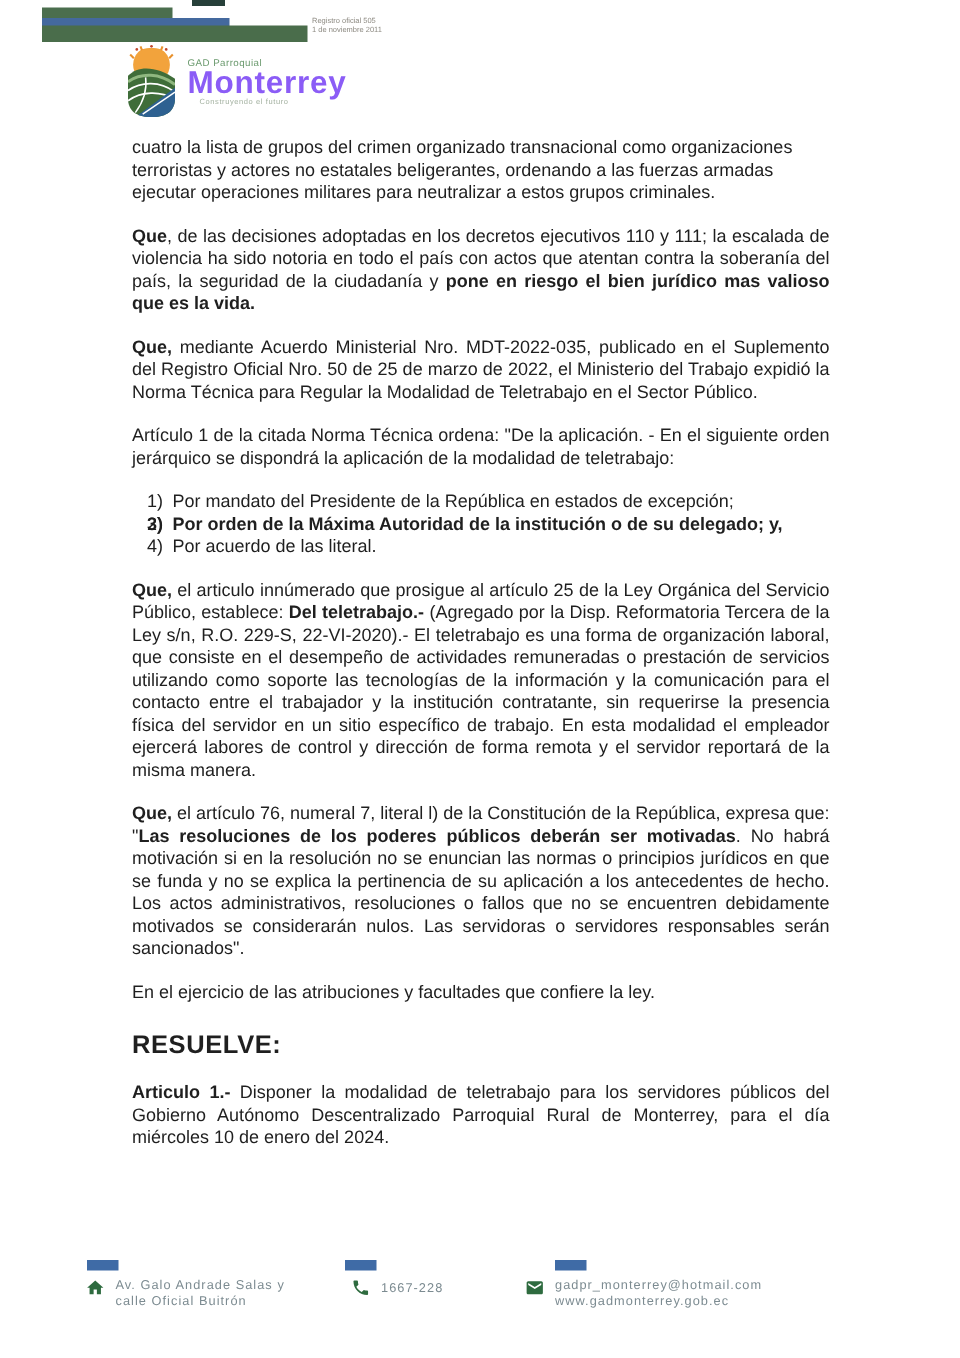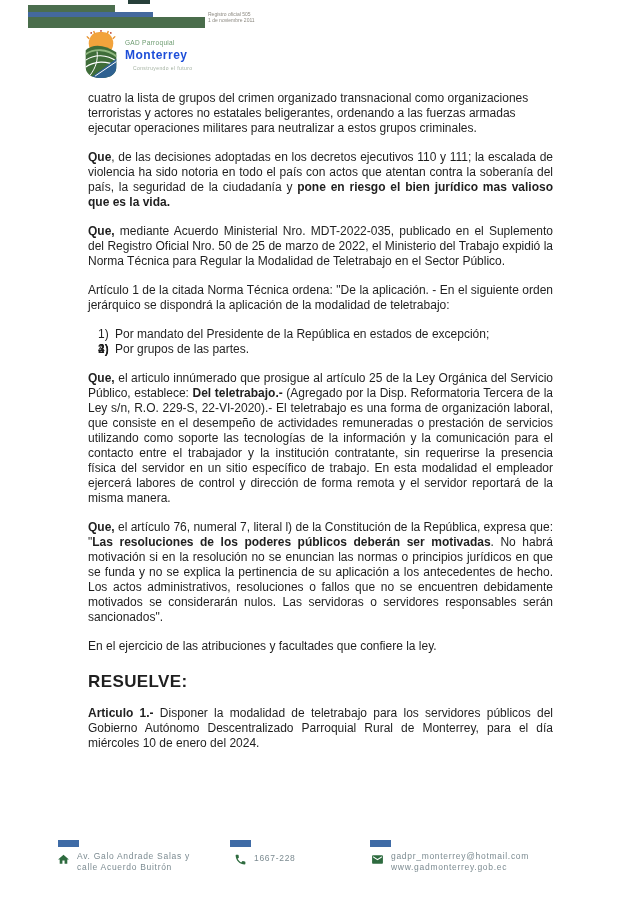--- a/index.html
+++ b/index.html
@@ -9,38 +9,38 @@
   
   .hbar{position:absolute;}
   .top-artifact{position:absolute;left:128px;top:0;width:22px;height:4px;background:#27403a;}
   .bar-green-1{left:28px;top:5px;width:87px;height:8px;background:#4b6e4e;}
   .bar-blue{left:28px;top:12px;width:125px;height:6px;background:#44699e;}
   .bar-green-2{left:28px;top:17px;width:177px;height:11px;background:#4a6d4b;}
   .registro{position:absolute;left:208px;top:11px;font-size:5px;line-height:6px;color:#8d8a82;}
   .logo{position:absolute;left:82px;top:30px;display:flex;align-items:flex-start;}
   .logo-text{margin-left:5px;margin-top:9px;}
   .logo-org{font-size:6.5px;color:#6b9a6e;letter-spacing:.3px;}
-  .logo-name{font-size:12px;font-weight:bold;color:#1d4ed8;letter-spacing:.5px;line-height:19px;}
+  .logo-name{font-size:21px;font-weight:bold;color:#8b5cf6;letter-spacing:.5px;line-height:19px;}
   .logo-tagline{font-size:5px;color:#a3b1a0;letter-spacing:.4px;margin-left:8px;}
 
   
   .doc{position:absolute;left:88px;top:91px;width:465px;font-size:12px;line-height:15px;}
   .para{margin:0 0 14px 0;text-align:justify;}
   .para.left{text-align:left;}
   .b{font-weight:bold;}
   .olist{margin:0 0 14px 10px;}
   .olist .item{position:relative;padding-left:17px;text-align:left;}
   .olist .num{position:absolute;left:0;top:0;}
   .heading{margin:20px 0 17px 0;text-align:left;font-size:17px;font-weight:bold;letter-spacing:.4px;}
 
   
   .fbar{position:absolute;top:840px;width:21px;height:7px;background:#3f6ba6;}
   .fbar1{left:58px;} .fbar2{left:230px;} .fbar3{left:370px;}
   .fcol{position:absolute;top:851px;display:flex;gap:7px;align-items:flex-start;}
-  .fcol1{left:57px;} .fcol2{left:234px;} .fcol3{left:371px;}
+  .fcol1{left:57px;} .fcol2{left:234px;} .fcol3{left:350px;}
   .ficon{flex:0 0 auto;margin-top:1px;}
   .ftext{font-size:8.5px;line-height:10.5px;color:#7c8b91;letter-spacing:.7px;white-space:nowrap;}
   .fcol2 .ftext{margin-top:2px;}
 </style>
 </head>
 <body>
 
 <div class="hbar top-artifact"></div>
 <div class="hbar bar-green-1"></div>
 <div class="hbar bar-blue"></div>
@@ -91,43 +91,43 @@
 </div>
 
 <div class="doc" id="doc-body">
     <div class="para left"><span>cuatro la lista de grupos del crimen organizado transnacional como organizaciones terroristas y actores no estatales beligerantes, ordenando a las fuerzas armadas ejecutar operaciones militares para neutralizar a estos grupos criminales.</span></div>
     <div class="para"><span class="b">Que</span><span>, de las decisiones adoptadas en los decretos ejecutivos 110 y 111; la escalada de violencia ha sido notoria en todo el país con actos que atentan contra la soberanía del país, la seguridad de la ciudadanía y </span><span class="b">pone en riesgo el bien jurídico mas valioso que es la vida.</span></div>
     <div class="para"><span class="b">Que,</span><span> mediante Acuerdo Ministerial Nro. MDT-2022-035, publicado en el Suplemento del Registro Oficial Nro. 50 de 25 de marzo de 2022, el Ministerio del Trabajo expidió la Norma Técnica para Regular la Modalidad de Teletrabajo en el Sector Público.</span></div>
     <div class="para"><span>Artículo 1 de la citada Norma Técnica ordena: "De la aplicación. - En el siguiente orden jerárquico se dispondrá la aplicación de la modalidad de teletrabajo:</span></div>
     <div class="olist">
       <div class="item"><span class="num">1)</span><span>Por mandato del Presidente de la República en estados de excepción;</span></div>
       <div class="item"><span class="num">2)</span></div>
-      <div class="item b"><span class="num">3)</span></div>
-      <div class="item"><span class="num">4)</span><span>Por grupos de las partes.</span></div>
+      <div class="item b"><span class="num">3)</span><span>Por orden de la Máxima Autoridad de la institución o de su delegado; y,</span></div>
+      <div class="item"><span class="num">4)</span><span>Por acuerdo de las literal.</span></div>
     </div>
     <div class="para"><span class="b">Que,</span><span> el articulo innúmerado que prosigue al artículo 25 de la Ley Orgánica del Servicio Público, establece: </span><span class="b">Del teletrabajo.-</span><span> (Agregado por la Disp. Reformatoria Tercera de la Ley s/n, R.O. 229-S, 22-VI-2020).- El teletrabajo es una forma de organización laboral, que consiste en el desempeño de actividades remuneradas o prestación de servicios utilizando como soporte las tecnologías de la información y la comunicación para el contacto entre el trabajador y la institución contratante, sin requerirse la presencia física del servidor en un sitio específico de trabajo. En esta modalidad el empleador ejercerá labores de control y dirección de forma remota y el servidor reportará de la misma manera.</span></div>
     <div class="para"><span class="b">Que,</span><span> el artículo 76, numeral 7, literal l) de la Constitución de la República, expresa que: "</span><span class="b">Las resoluciones de los poderes públicos deberán ser motivadas</span><span>. No habrá motivación si en la resolución no se enuncian las normas o principios jurídicos en que se funda y no se explica la pertinencia de su aplicación a los antecedentes de hecho. Los actos administrativos, resoluciones o fallos que no se encuentren debidamente motivados se considerarán nulos. Las servidoras o servidores responsables serán sancionados".</span></div>
     <div class="para left"><span>En el ejercicio de las atribuciones y facultades que confiere la ley.</span></div>
     <div class="heading">RESUELVE:</div>
     <div class="para"><span class="b">Articulo 1.-</span><span> Disponer la modalidad de teletrabajo para los servidores públicos del Gobierno Autónomo Descentralizado Parroquial Rural de Monterrey, para el día miércoles 10 de enero del 2024.</span></div>
   </div>
 
 <div class="fbar fbar1"></div>
 <div class="fbar fbar2"></div>
 <div class="fbar fbar3"></div>
 
 <div class="fcol fcol1">
   <span class="ficon">
     <svg width="13" height="13" viewBox="0 0 24 24" fill="#2e6b3f">
       <path d="M10 20v-6h4v6h5v-8h3L12 3 2 12h3v8z"></path>
     </svg>
   </span>
   <span class="ftext">
     <div>Av. Galo Andrade Salas y</div>
-    <div>calle Acuerdo Buitrón</div>
+    <div>calle Oficial Buitrón</div>
   </span>
 </div>
 
 <div class="fcol fcol2">
   <span class="ficon">
     <svg width="13" height="13" viewBox="0 0 24 24" fill="#2e6b3f">
       <path d="M6.62 10.79c1.44 2.83 3.76 5.14 6.59 6.59l2.2-2.2c.27-.27.67-.36 1.02-.24 1.12.37 2.33.57 3.57.57.55 0 1 .45 1 1V20c0 .55-.45 1-1 1-9.39 0-17-7.61-17-17 0-.55.45-1 1-1h3.5c.55 0 1 .45 1 1 0 1.25.2 2.45.57 3.57.11.35.03.74-.25 1.02l-2.2 2.2z"></path>
     </svg>
   </span>
   <span class="ftext">1667-228</span>

